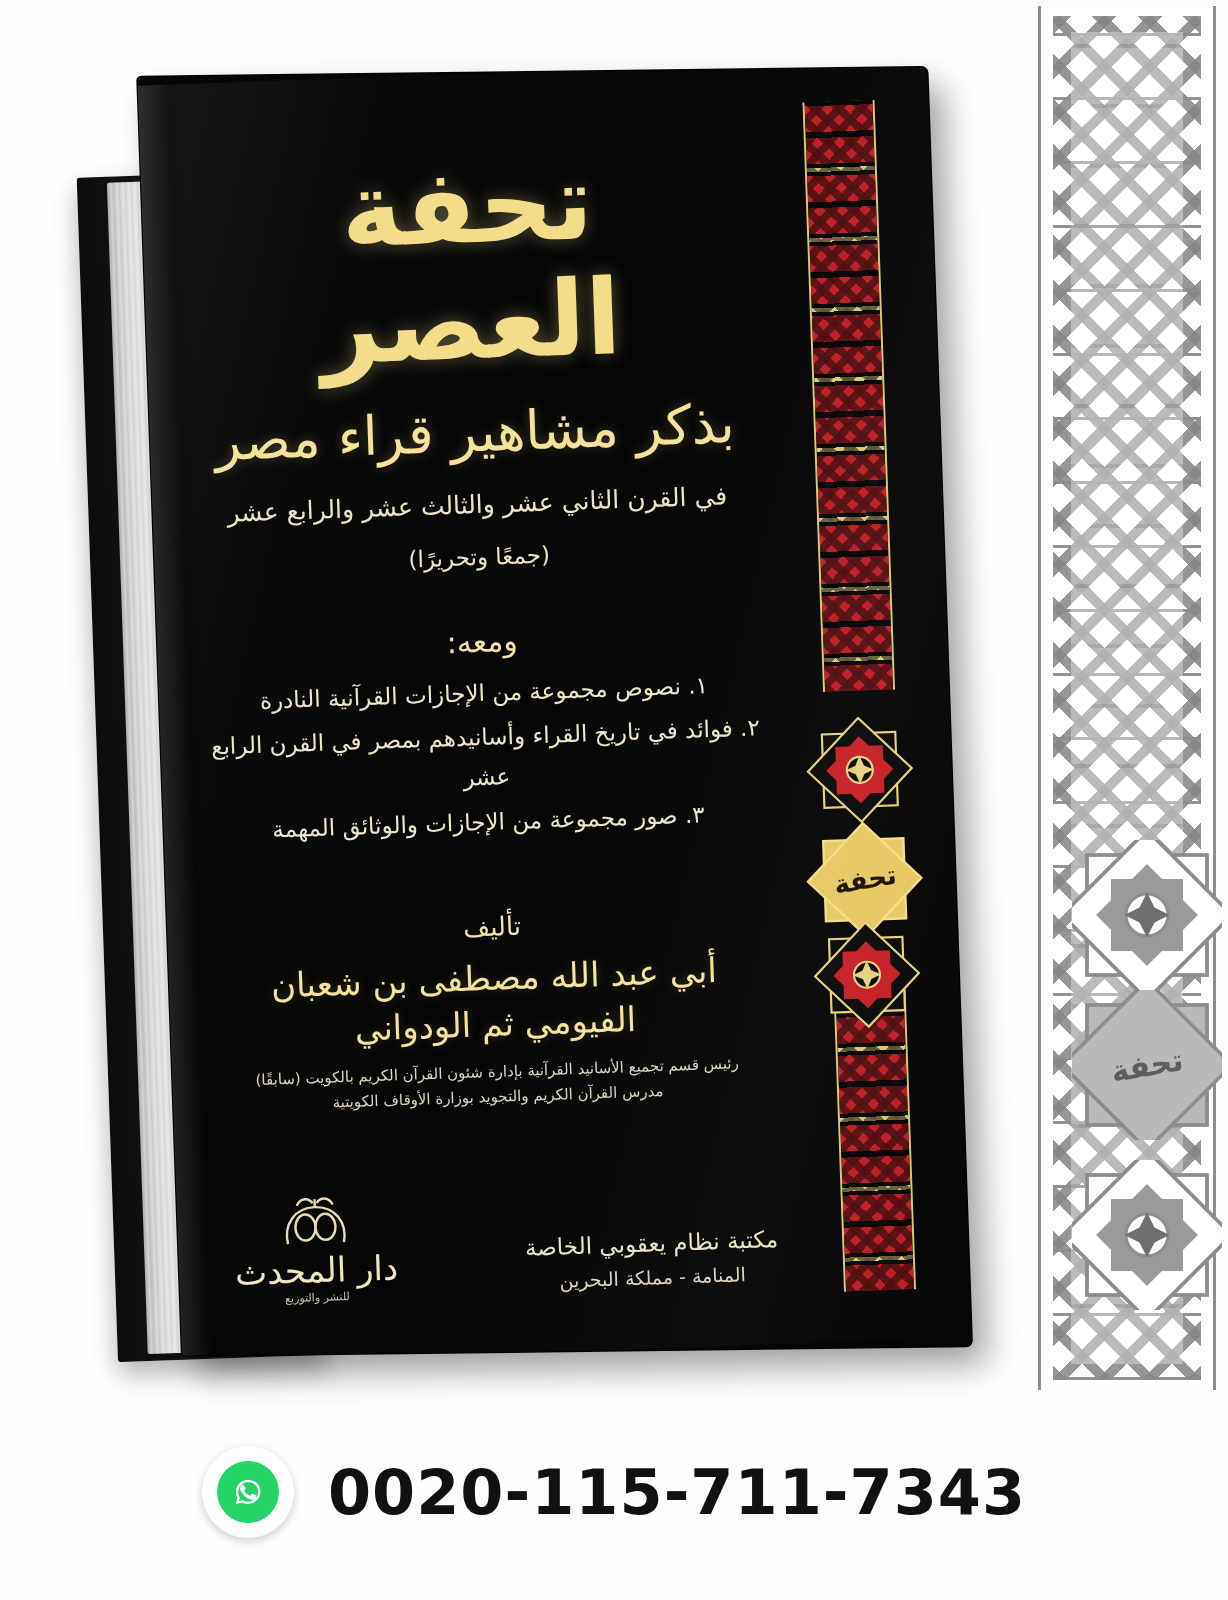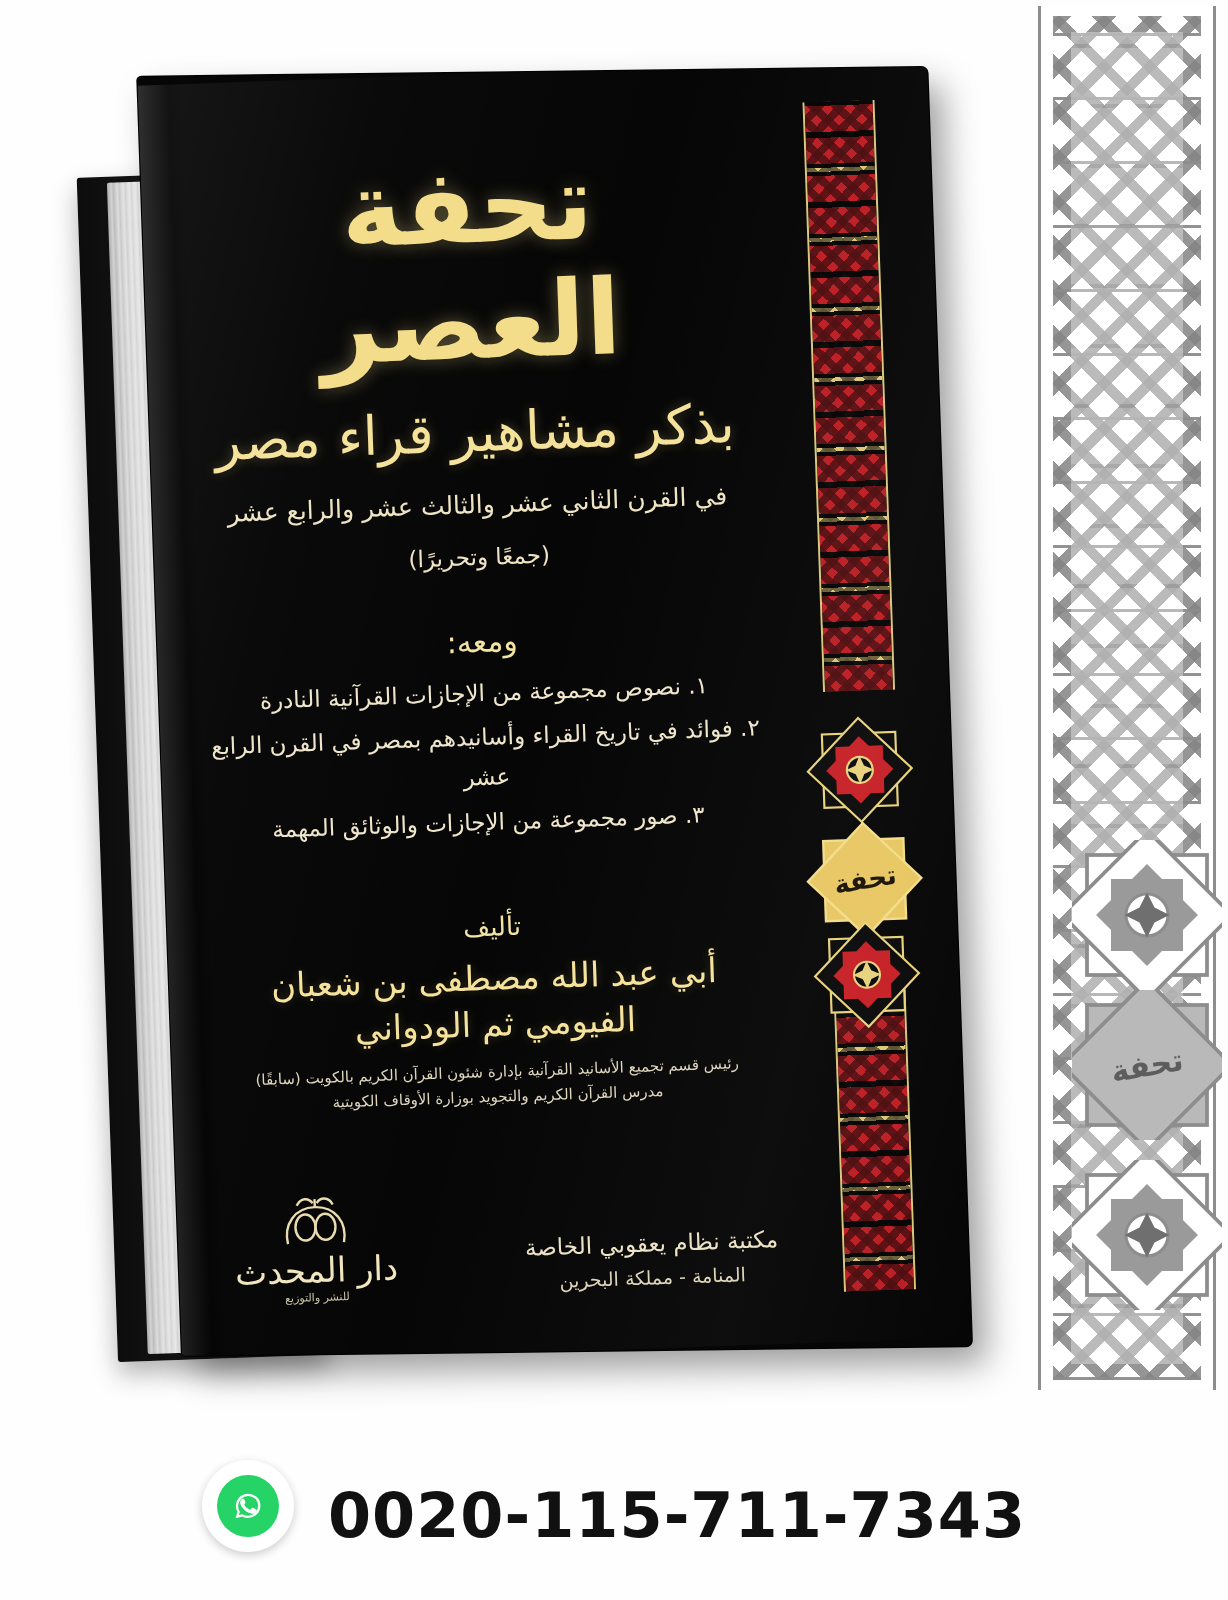--- a/index.html
+++ b/index.html
@@ -332,21 +332,21 @@
   }
 
   
   #footer {
     position: absolute;
     left: 0;
     right: 0;
     bottom: 48px;
     height: 120px;
     display: flex;
-    align-items: flex-end;
+    align-items: center;
     justify-content: center;
     gap: 34px;
   }
   .wa-badge {
     width: 92px;
     height: 92px;
     border-radius: 50%;
     background: #ffffff;
     box-shadow: 0 3px 10px rgba(0,0,0,0.20);
     display: flex;

